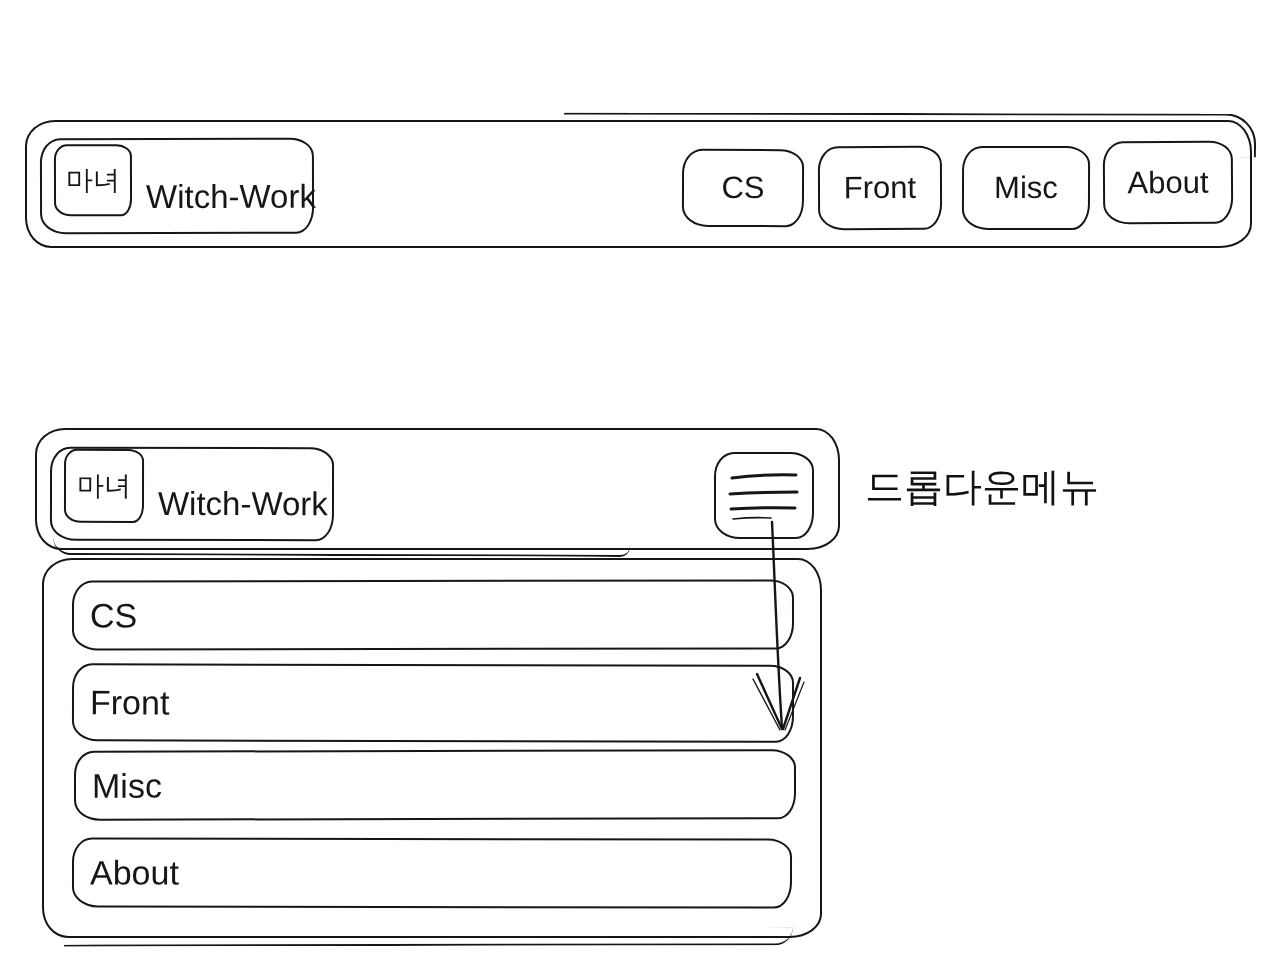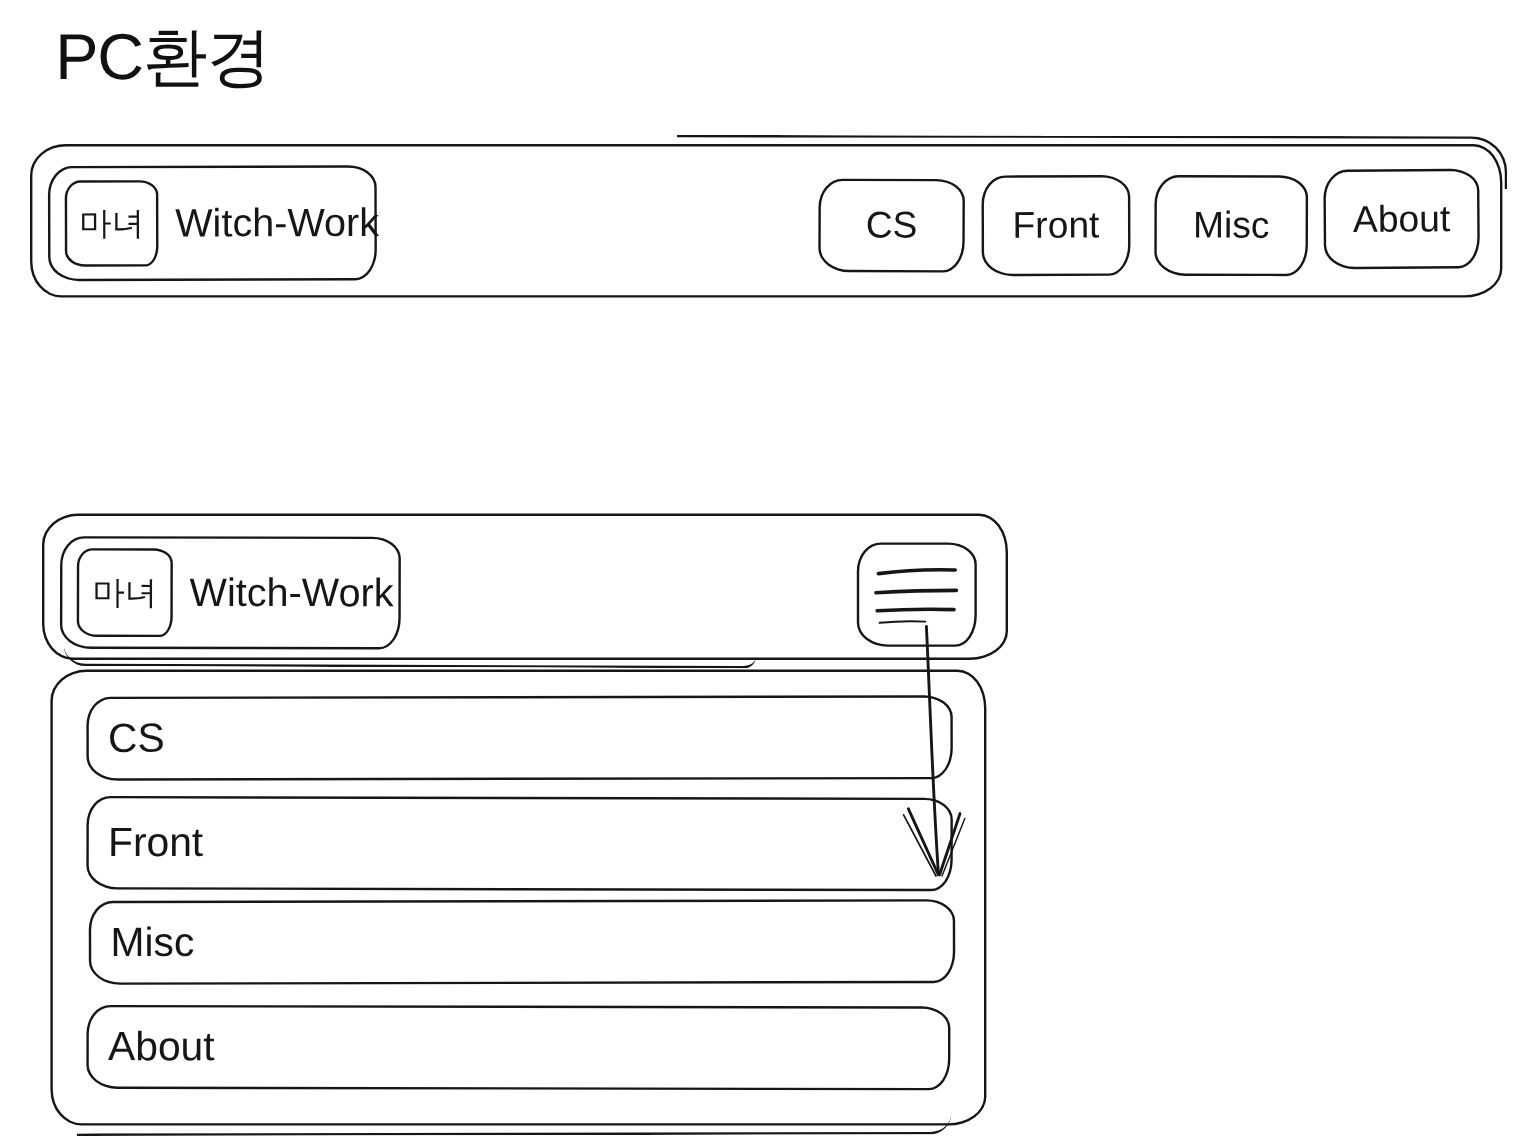--- a/index.html
+++ b/index.html
@@ -39,21 +39,21 @@
   
   .pc-navbar { left:25px; top:120px; width:1227px; height:128px; }
   .pc-navbar::before {
     content:""; position:absolute; top:-9px; right:-6px;
     width:690px; height:42px;
     border-top:2.2px solid #161616; border-right:2.2px solid #161616;
     border-top-right-radius:30px; pointer-events:none;
     transform:rotate(.1deg);
   }
   .logo-group {
-    display:flex; align-items:center; gap:14px; padding:4px 12px;
+    display:flex; align-items:flex-end; gap:14px; padding:16px 12px;
   }
   .logo-group.pc { left:13px; top:16px; width:274px; height:96px; transform:rotate(-.15deg); }
   .logo-badge {
     position:relative; border:2.4px solid #161616;
     display:flex; align-items:center; justify-content:center;
     font-size:27px; font-weight:500; flex:0 0 auto;
   }
   .logo-badge.pc { width:78px; height:72px; }
   .brand { font-size:33px; font-weight:500; white-space:nowrap; }
 
@@ -115,21 +115,20 @@
     width:116px; height:236px;
     z-index:5; pointer-events:none;
   }
   .drop-arrow path { stroke:#161616; fill:none; stroke-linecap:round; }
 </style>
 </head>
 <body>
 
 <div class="canvas">
 
-  <h1 class="title title-pc">PC환경</h1>
 
   <div class="sketch r-big pc-navbar">
     <div class="sketch r-mid logo-group pc">
       <span class="logo-badge pc r-small">마녀</span>
       <span class="brand">Witch-Work</span>
     </div>
 
     <div class="sketch r-mid pc-item pc-item-cs">
       <span>CS</span>
     </div>
@@ -156,20 +155,21 @@
         <svg viewBox="0 0 82 64" aria-hidden="true">
           <path d="M9 14 Q 40 10, 73 11" stroke="#161616" stroke-width="3" fill="none" stroke-linecap="round"></path>
           <path d="M7 30 Q 42 28, 74 28" stroke="#161616" stroke-width="3" fill="none" stroke-linecap="round"></path>
           <path d="M8 45 Q 40 43, 72 44" stroke="#161616" stroke-width="3" fill="none" stroke-linecap="round"></path>
           <path d="M10 55 Q 30 53, 48 54" stroke="#161616" stroke-width="1.6" fill="none" stroke-linecap="round"></path>
         </svg>
       </span>
     </div>
   </div>
 
+  <span class="dropdown-note">드롭다운메뉴</span>
 
   <div class="sketch r-big dropdown-panel">
     <div class="sketch r-mid dropdown-item dd-cs">
       <span>CS</span>
     </div>
     <div class="sketch r-mid dropdown-item dd-front">
       <span>Front</span>
     </div>
     <div class="sketch r-mid dropdown-item dd-misc">
       <span>Misc</span>

